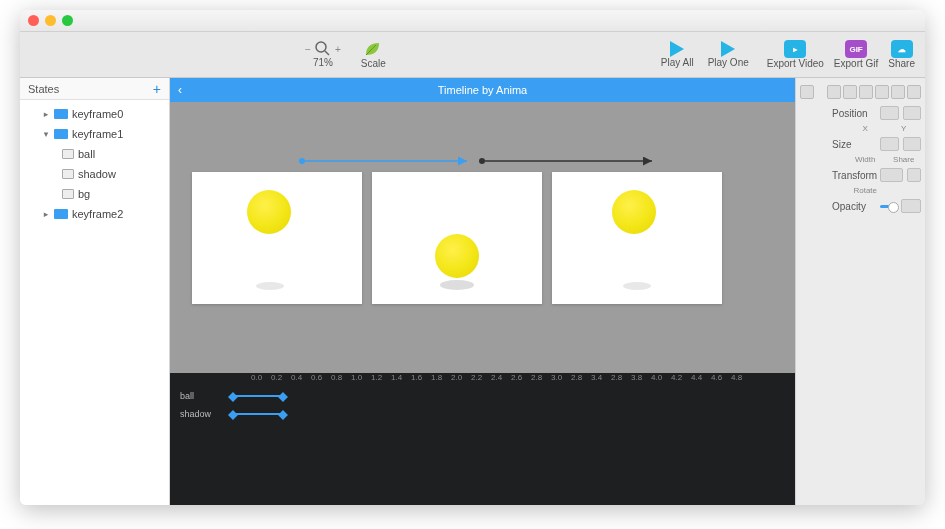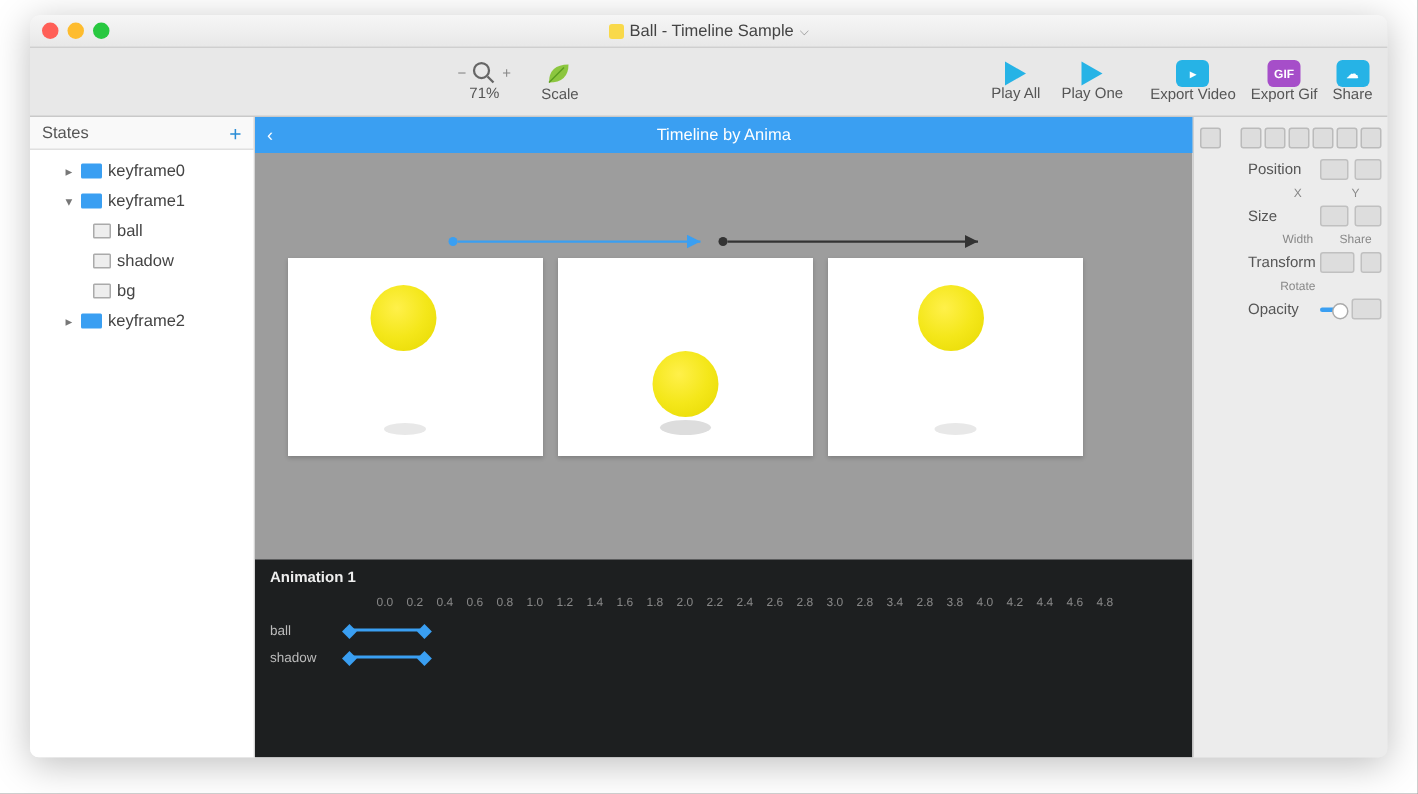--- a/index.html
+++ b/index.html
@@ -65,25 +65,20 @@
 </head>
 <body>
 
 <div class="window">
   <div class="titlebar">
     <div class="traffic">
       <div class="dot red"></div>
       <div class="dot yellow"></div>
       <div class="dot green"></div>
     </div>
-    <div class="titlecenter">
-      <span class="doc-icon"></span>
-      <span>Ball - Timeline Sample</span>
-      <span style="font-size:8px;color:#888;">⌵</span>
-    </div>
   </div>
 
   <div class="toolbar">
     <div class="tb-spacer"></div>
     <div class="tb-icongroup">
       <div class="tb-zoom">
         <span style="color:#888;">−</span>
         <svg viewBox="0 0 16 16">
             <circle cx="6" cy="6" r="5" fill="none" stroke="#666" stroke-width="1.5"></circle>
             <line x1="10" y1="10" x2="14" y2="14" stroke="#666" stroke-width="1.5"></line>
@@ -193,21 +188,20 @@
             <div class="ball" style="left:63px; top:62px;"></div>
             <div class="shadow" style="bottom:14px; width:34px; height:10px; background:#ddd;"></div>
           </div>
           <div class="frame">
             <div class="ball" style="left:60px; top:18px;"></div>
             <div class="shadow" style="bottom:14px;"></div>
           </div>
         </div>
       </div>
       <div class="animpanel">
-        <div class="animhead">Animation 1</div>
         <div class="ticks" id="ticks">
             <span>0.0</span>
             <span>0.2</span>
             <span>0.4</span>
             <span>0.6</span>
             <span>0.8</span>
             <span>1.0</span>
             <span>1.2</span>
             <span>1.4</span>
             <span>1.6</span>

